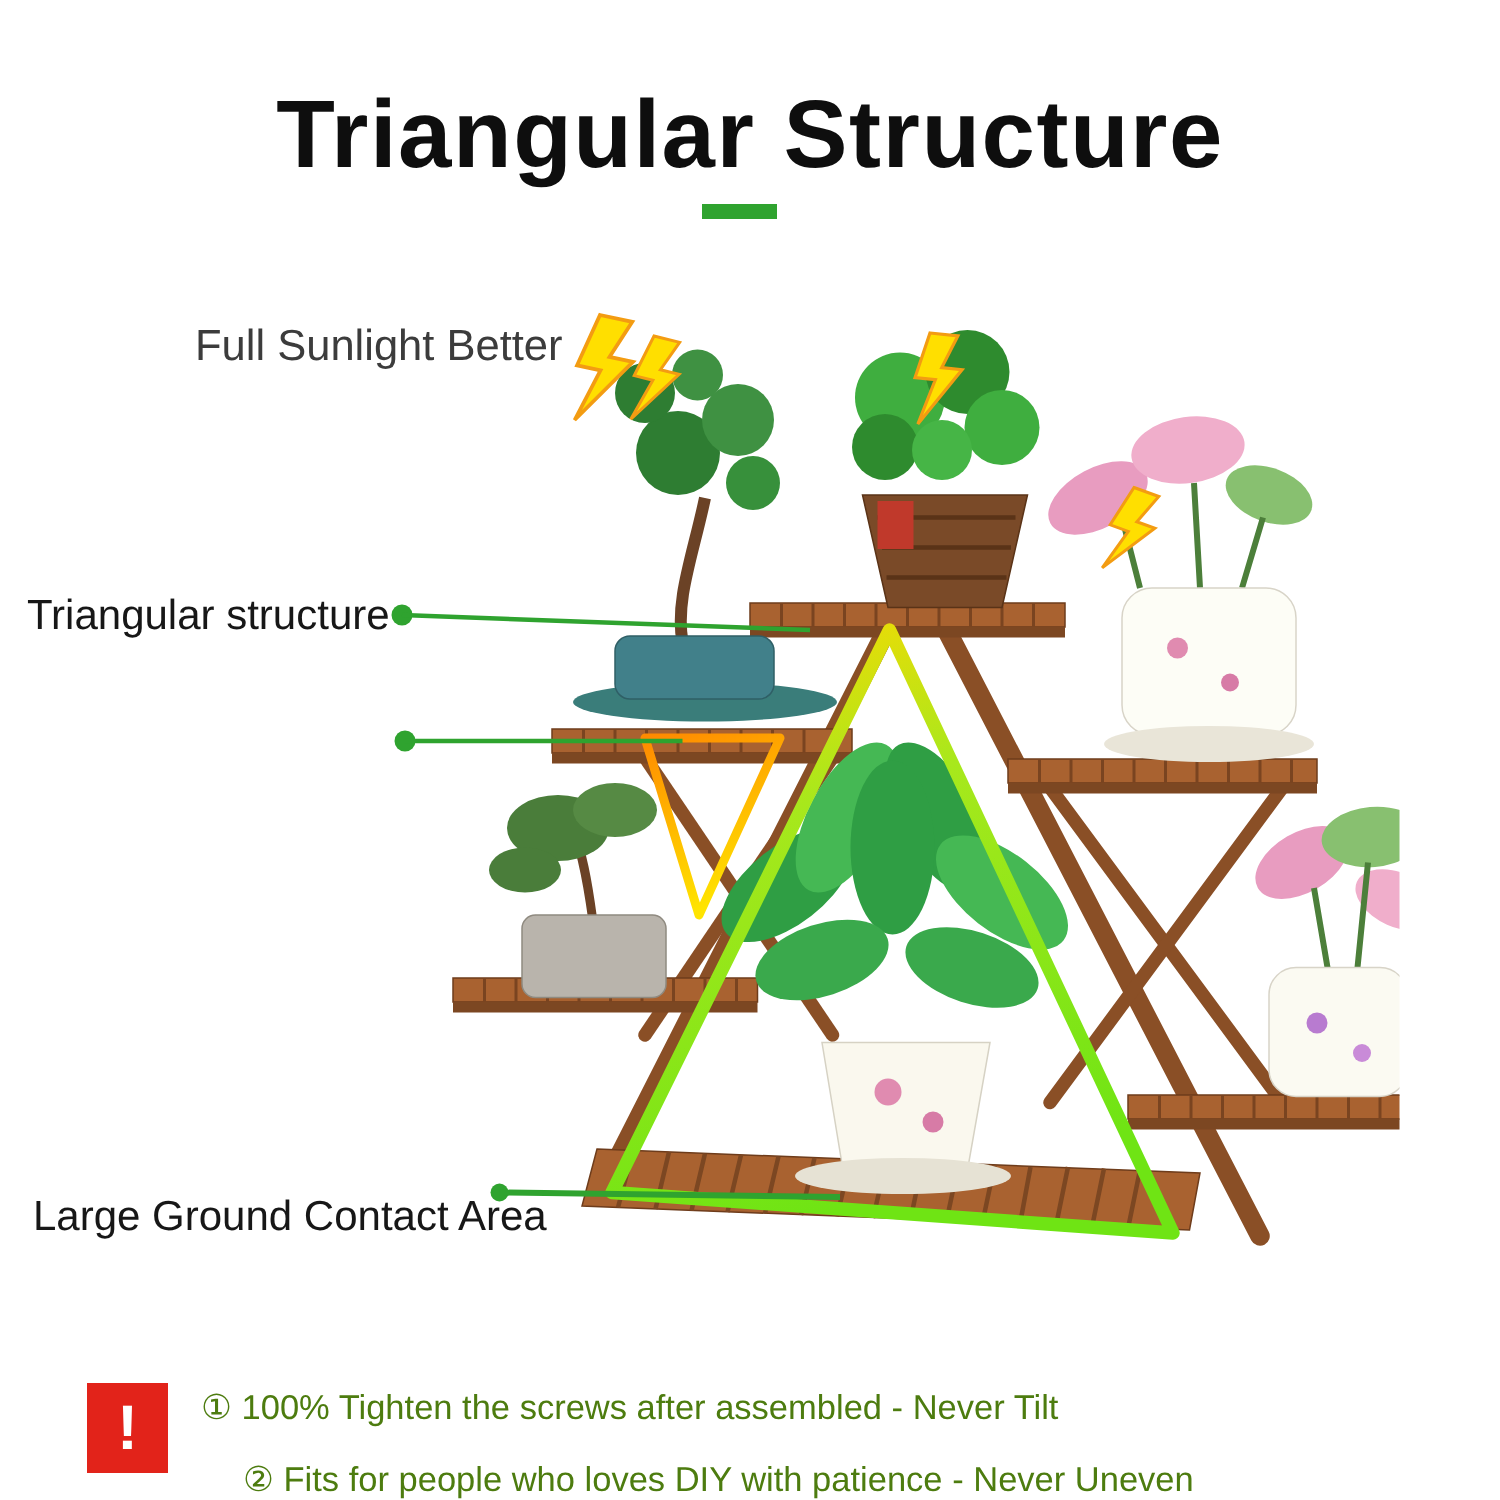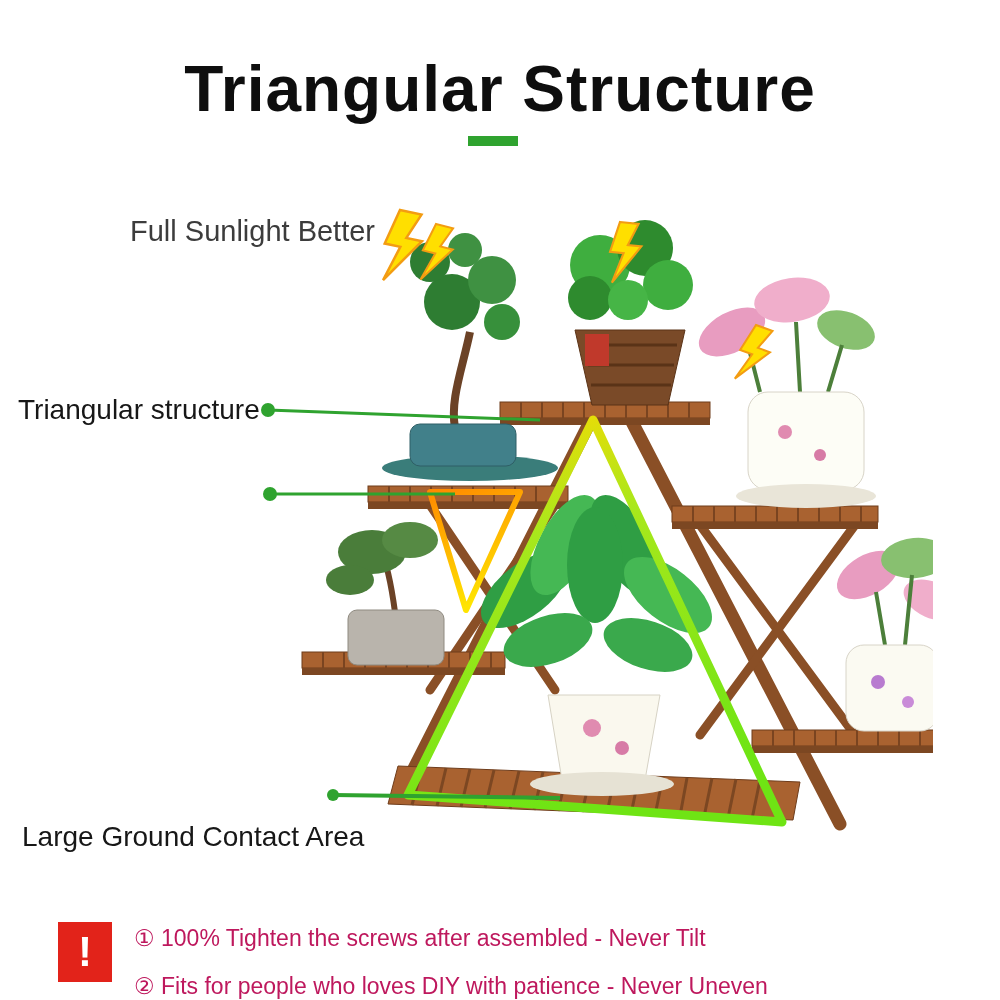--- a/index.html
+++ b/index.html
@@ -5,28 +5,28 @@
   html,body{margin:0;padding:0;background:#fff;}
   #canvas{position:relative;width:933px;height:1000px;background:#ffffff;overflow:hidden;
           font-family:"Liberation Sans", sans-serif;color:#111;}
   .title{position:absolute;top:52px;left:0;width:1000px;text-align:center;
          font-size:64px;font-weight:900;letter-spacing:1px;color:#0e0e0e;}
   .green-dash{position:absolute;left:468px;top:136px;width:50px;height:10px;background:#2fa32f;}
   .subtitle{position:absolute;left:130px;top:192px;font-size:29px;line-height:1.25;color:#3c3c3c;margin-top:21px;}
   .callout{position:absolute;font-size:28px;color:#171717;white-space:nowrap;}
   .callout-structure{left:18px;top:394px;}
   .callout-support{left:30px;top:479px;}
-  .callout-ground{left:22px;top:821px;}
+  .callout-ground{left:22px;top:795px;}
   .stage{position:absolute;left:0;top:0;width:1000px;height:1000px;}
   .footer-box{position:absolute;left:58px;top:922px;width:54px;height:60px;background:#e2231a;
               display:flex;align-items:center;justify-content:center;}
   .footer-box span{color:#fff;font-size:42px;font-weight:900;line-height:1;}
-  .footer-line{position:absolute;left:134px;font-size:23px;color:#be185d;white-space:nowrap;}
+  .footer-line{position:absolute;left:134px;font-size:23px;color:#4d7c0f;white-space:nowrap;}
   .footer-line1{top:925px;}
-  .footer-line2{top:973px;}
+  .footer-line2{top:973px;margin-left:28px;}
 </style>
 </head>
 <body>
 
 <div id="canvas">
 
   <div class="title">Triangular Structure</div>
   <div class="green-dash"></div>
 
   <div class="subtitle">

